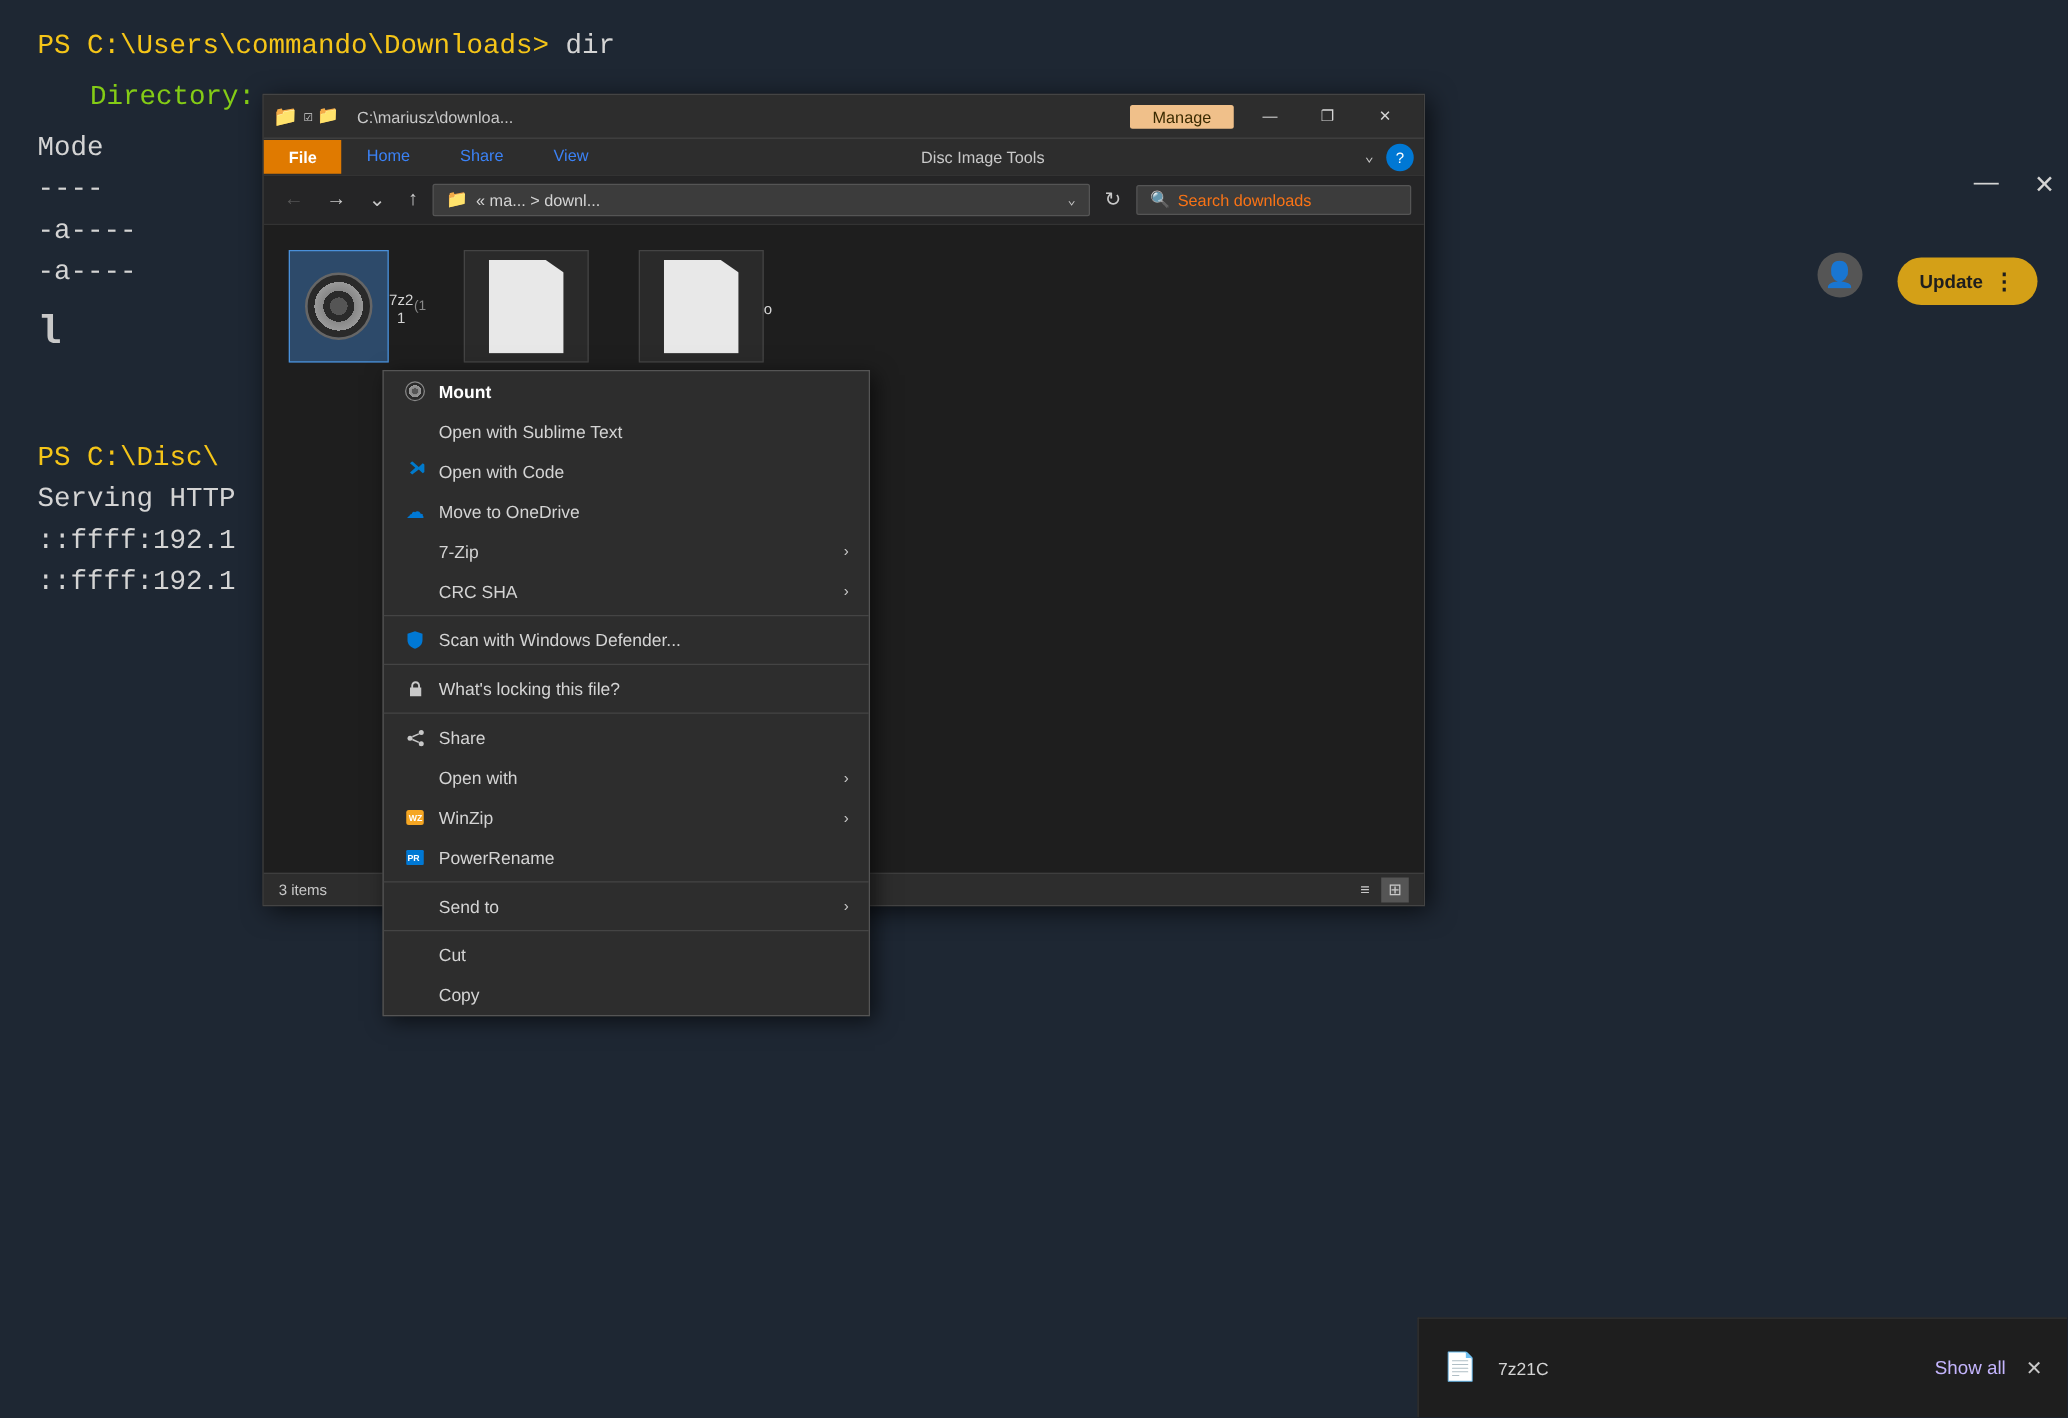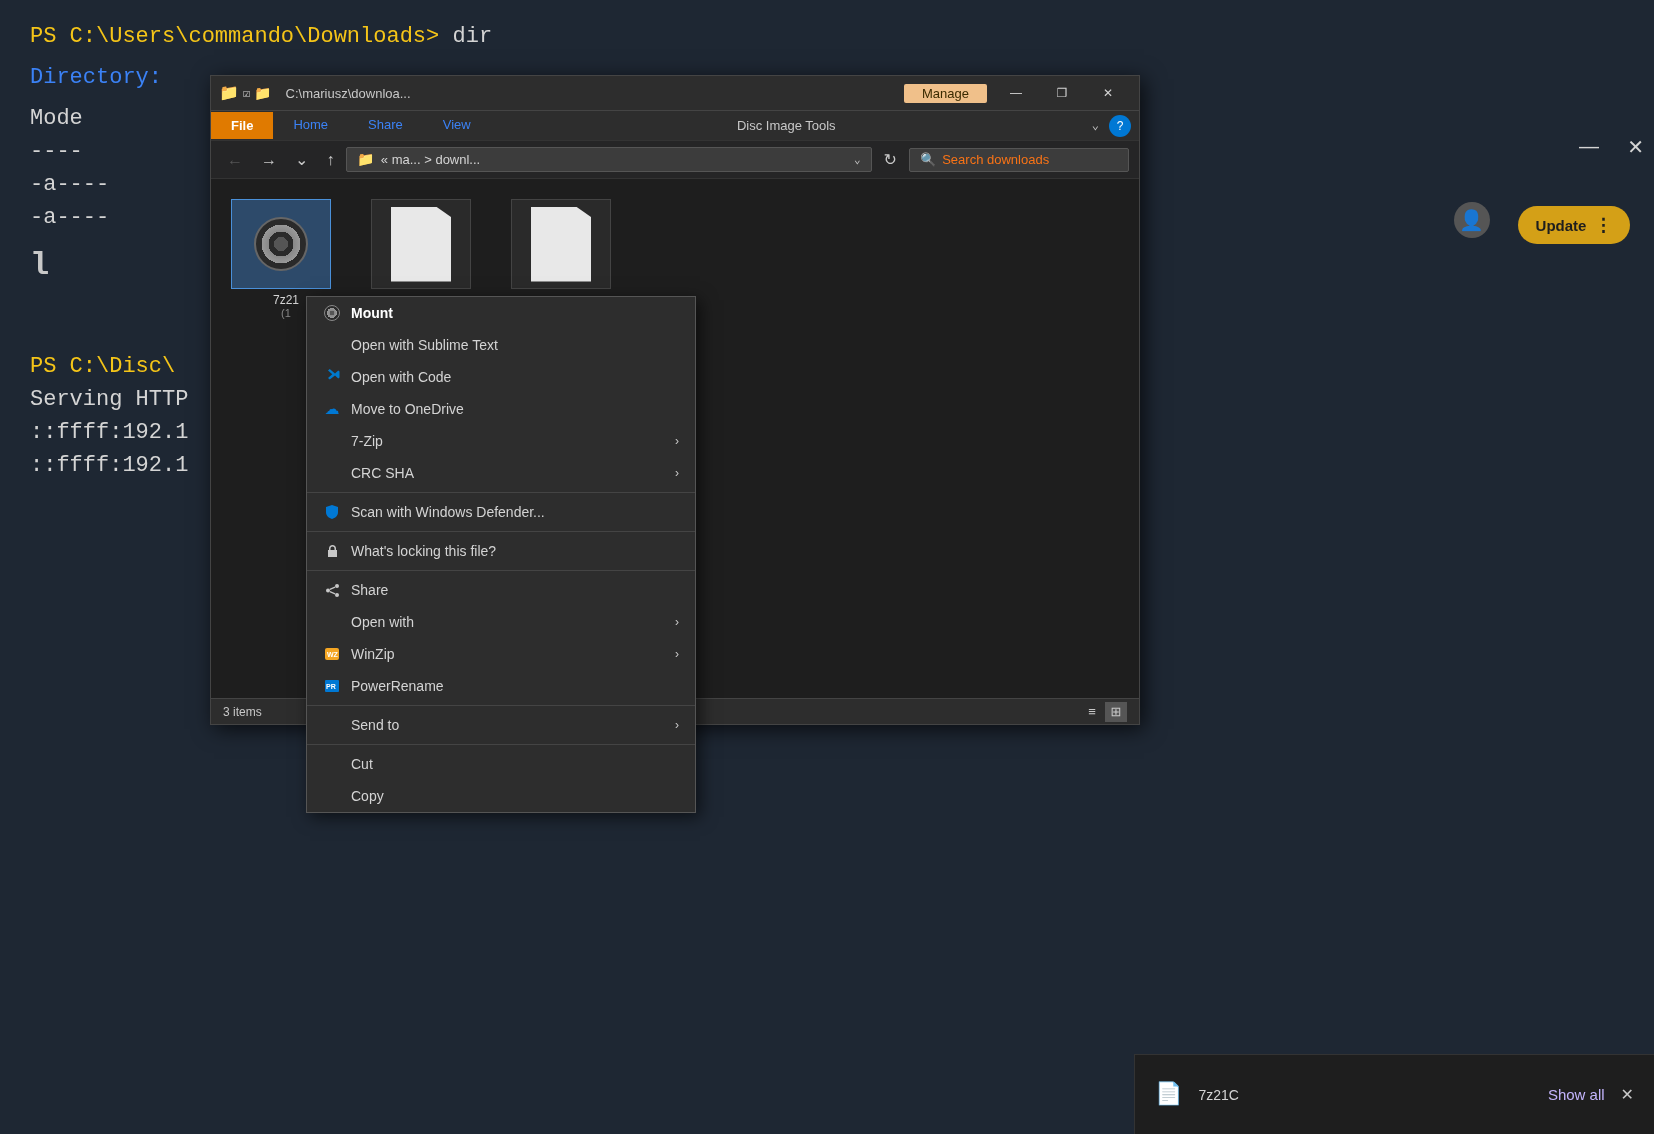--- a/index.html
+++ b/index.html
@@ -18,21 +18,21 @@
       top: 0; left: 0;
       width: 100%; height: 100%;
       background: #1e2733;
       color: #d4d4d4;
       font-size: 22px;
       padding: 20px 30px;
       line-height: 1.5;
     }
     .terminal-bg .cmd-prompt { color: #f5c518; text-align: right; }
     .terminal-bg .cmd-text { color: #d4d4d4; }
-    .terminal-bg .dir-label { color: #3b82f6; }
+    .terminal-bg .dir-label { color: #84cc16; margin-left: 42px; }
     .terminal-bg .mode-label { color: #d4d4d4; }
     .terminal-bg .attr-line { color: #d4d4d4; }
     .terminal-bg .ps-prompt2 { color: #f5c518; }
     .terminal-bg .serving { color: #d4d4d4; }
 
     
     .explorer-window {
       position: absolute;
       top: 75px;
       left: 210px;
@@ -238,21 +238,22 @@
     
     .files-area {
       display: flex;
       gap: 30px;
       padding: 20px;
       flex-wrap: wrap;
     }
     .file-thumb {
       width: 110px;
       display: flex;
-      flex-direction: column;
+      flex-direction: row;
+      align-items: center;
       cursor: pointer;
       position: relative;
     }
     .file-thumb.selected .file-thumb-icon-box {
       background: #2d4a6a;
       border: 1px solid #4a90d9;
     }
     .file-thumb-checkbox {
       position: absolute;
       top: 2px;

